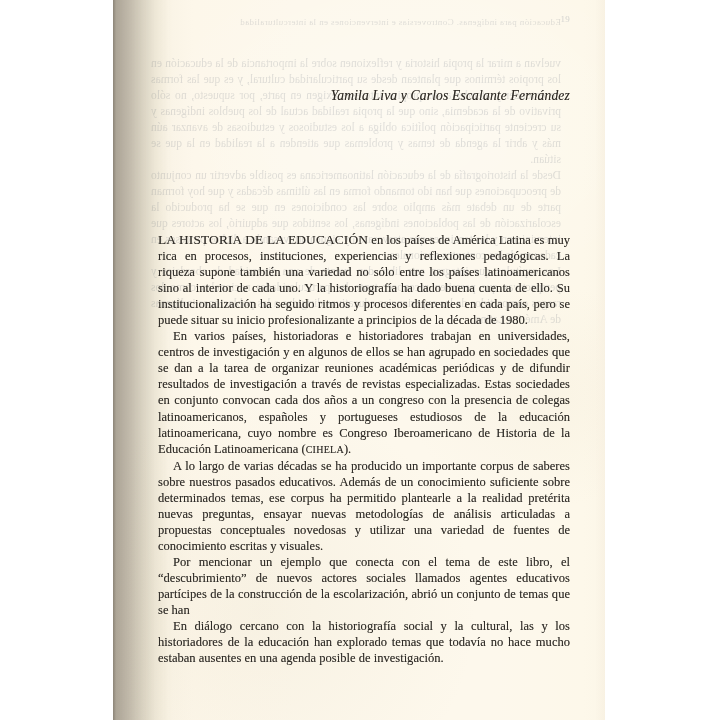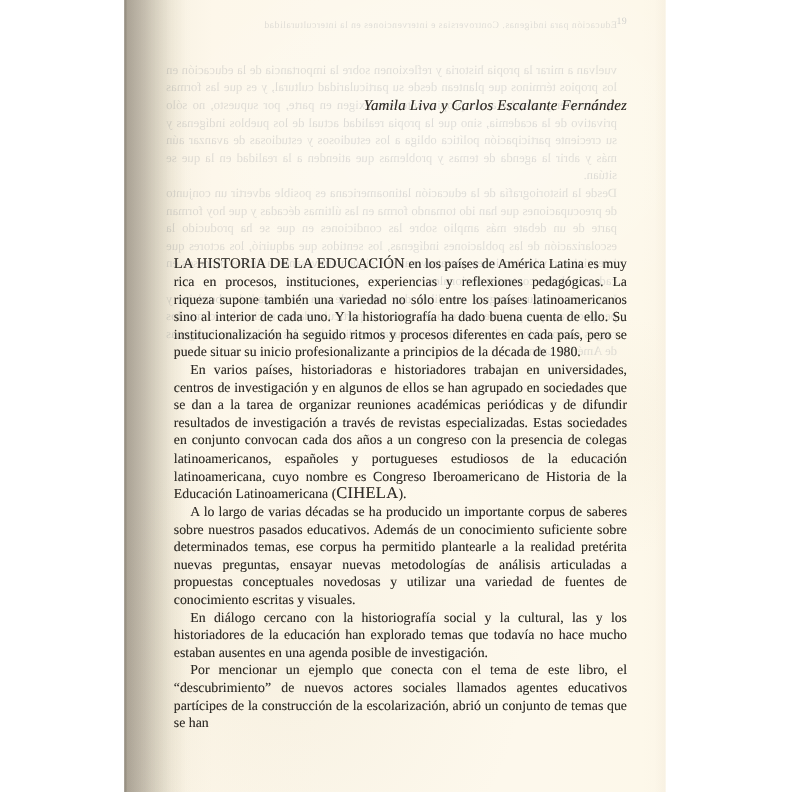--- a/index.html
+++ b/index.html
@@ -146,21 +146,21 @@
     hyphens: manual;
   }
   .body-col p.first {
     text-indent: 0;
   }
   .opening-caps {
     font-size: 13.4px;
     letter-spacing: 0.15px;
   }
   .smallcaps {
-    font-size: 15px;
+    font-size: 10px;
     letter-spacing: 0.25px;
   }
 
   
   .gutter-shade {
     position: absolute;
     left: 113px;
     top: 0;
     width: 60px;
     height: 720px;
@@ -215,19 +215,19 @@
   <div class="body-col">
 
     <p class="first">
       <span class="opening-caps">LA HISTORIA DE LA EDUCACIÓN</span><span> en los países de América Latina es muy rica en procesos, instituciones, experiencias y reflexiones pedagógicas. La riqueza supone también una variedad no sólo entre los países latinoamericanos sino al interior de cada uno. Y la historiografía ha dado buena cuenta de ello. Su institucionalización ha seguido ritmos y procesos diferentes en cada país, pero se puede situar su inicio profesionalizante a principios de la década de 1980.</span>
     </p>
 
     <p><span>En varios países, historiadoras e historiadores trabajan en universidades, centros de investigación y en algunos de ellos se han agrupado en sociedades que se dan a la tarea de organizar reuniones académicas periódicas y de difundir resultados de investigación a través de revistas especializadas. Estas sociedades en conjunto convocan cada dos años a un congreso con la presencia de colegas latinoamericanos, españoles y portugueses estudiosos de la educación latinoamericana, cuyo nombre es Congreso Iberoamericano de Historia de la Educación Latinoamericana (</span><span class="smallcaps">CIHELA</span><span>).</span></p>
 
     <p>A lo largo de varias décadas se ha producido un importante corpus de saberes sobre nuestros pasados educativos. Además de un conocimiento suficiente sobre determinados temas, ese corpus ha permitido plantearle a la realidad pretérita nuevas preguntas, ensayar nuevas metodologías de análisis articuladas a propuestas conceptuales novedosas y utilizar una variedad de fuentes de conocimiento escritas y visuales.</p>
 
+    <p>Por mencionar un ejemplo que conecta con el tema de este libro, el “descubrimiento” de nuevos actores sociales llamados agentes educativos partícipes de la construcción de la escolarización, abrió un conjunto de temas que se han</p>
+
     <p>En diálogo cercano con la historiografía social y la cultural, las y los historiadores de la educación han explorado temas que todavía no hace mucho estaban ausentes en una agenda posible de investigación.</p>
 
-    <p>Por mencionar un ejemplo que conecta con el tema de este libro, el “descubrimiento” de nuevos actores sociales llamados agentes educativos partícipes de la construcción de la escolarización, abrió un conjunto de temas que se han</p>
-
   </div>
 
 </div>
 
 </body></html>

